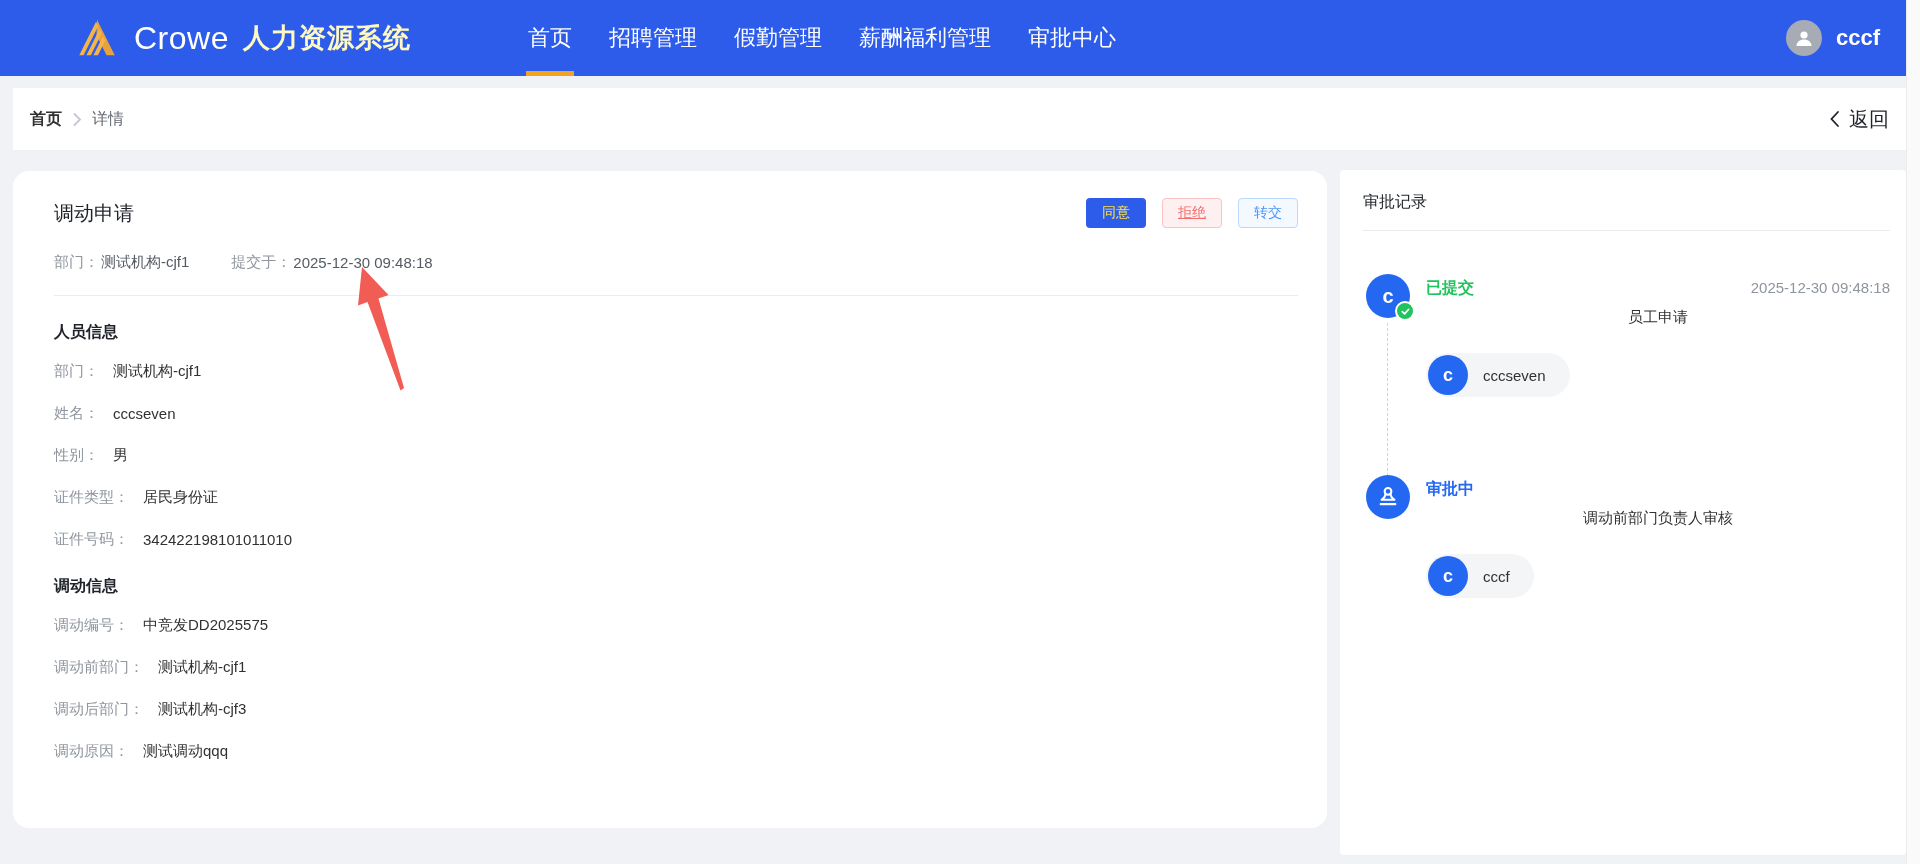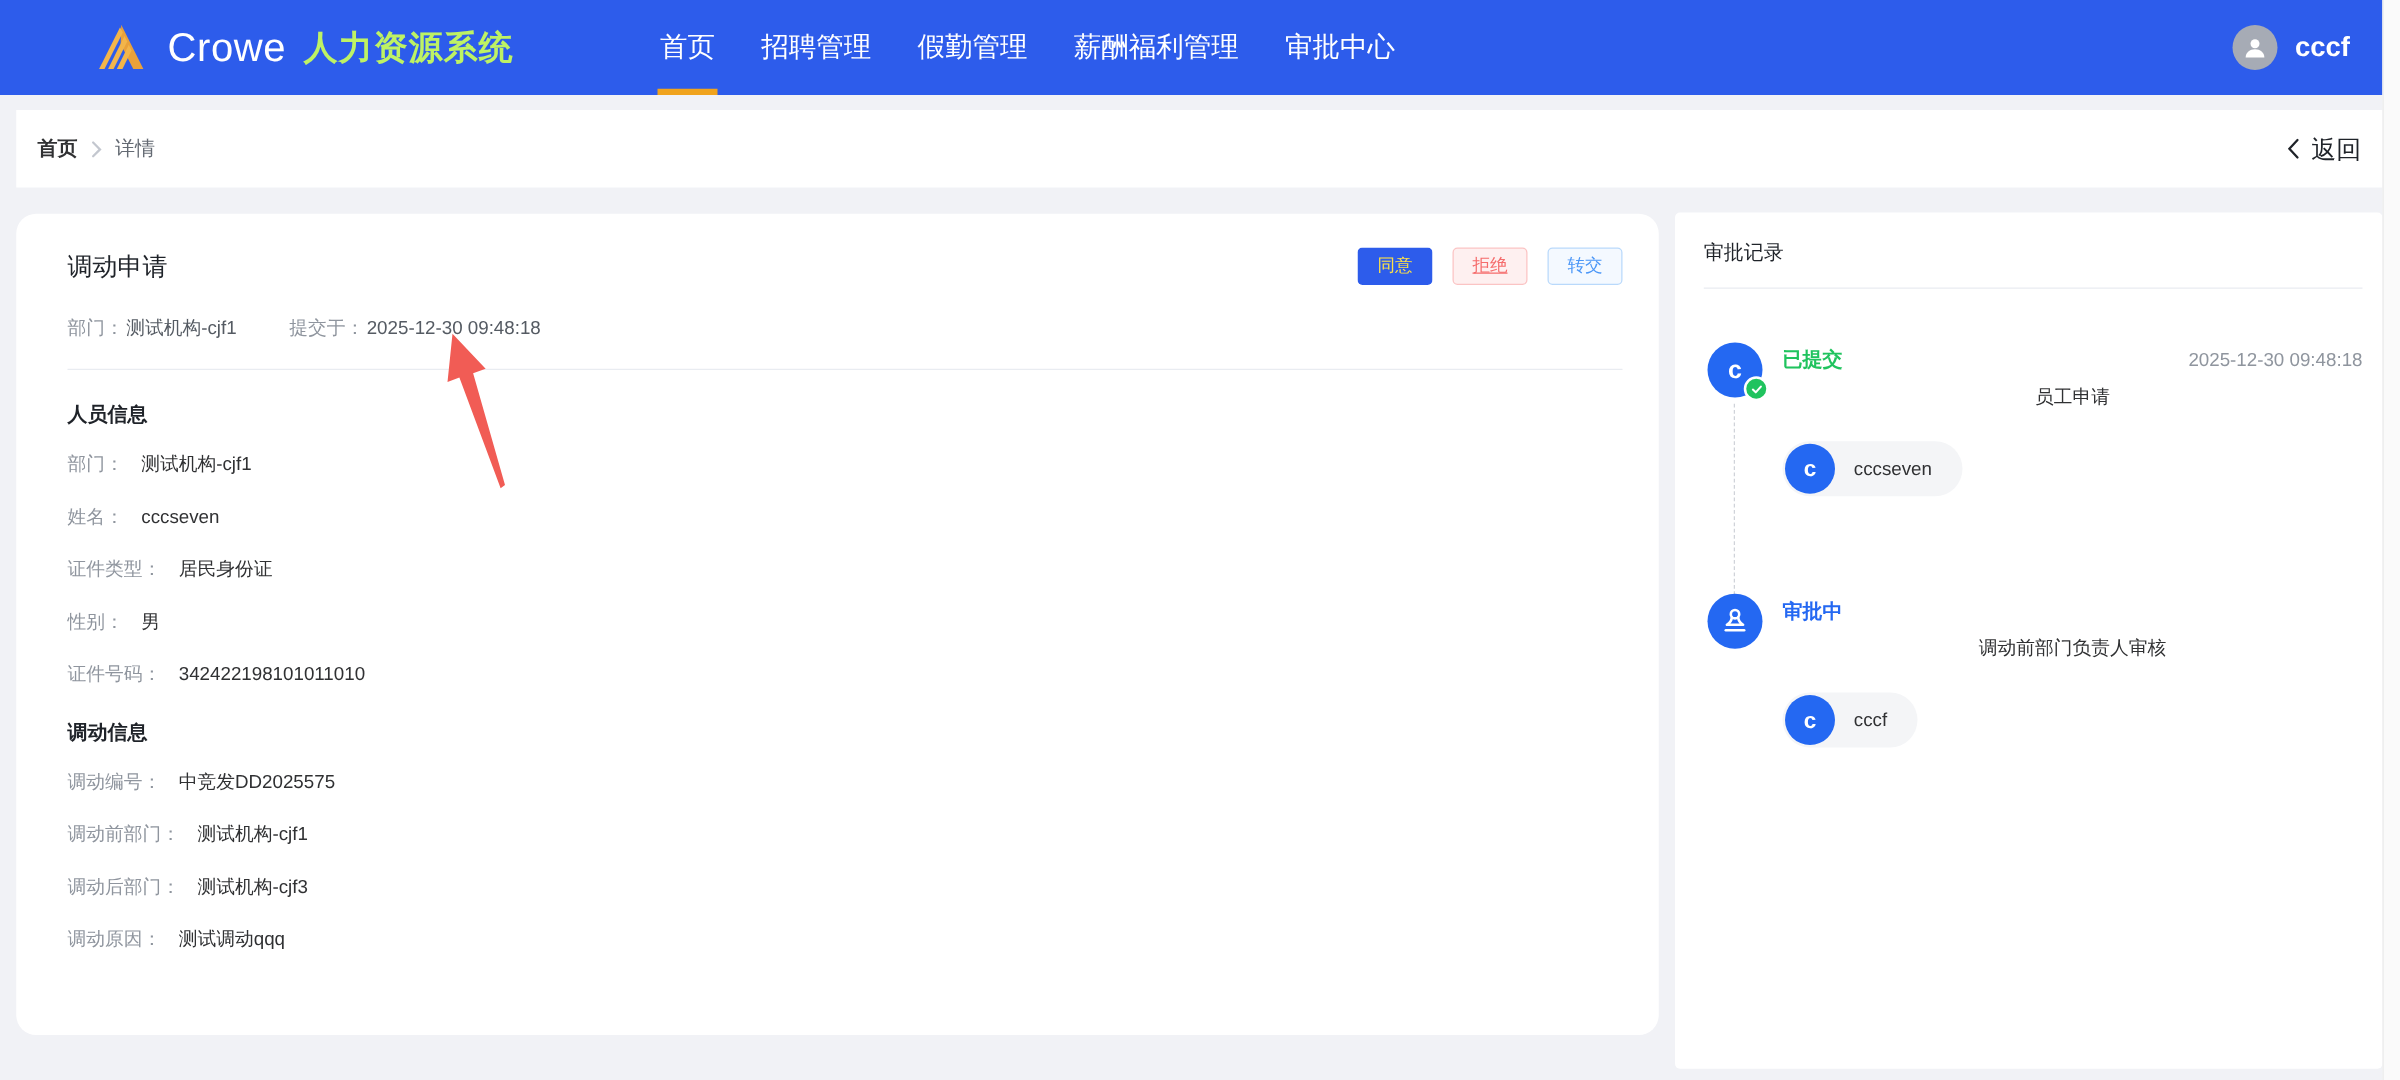--- a/index.html
+++ b/index.html
@@ -8,21 +8,21 @@
     font-family:"Liberation Sans","DejaVu Sans",sans-serif;
     background:#f1f2f6; color:#303133; position:relative;
   }
 
   
   .navbar{ position:absolute; left:0; top:0; width:1906px; height:76px;
     background:#2d5ceb; display:flex; align-items:center; }
   .brand{ display:flex; align-items:center; margin-left:74px; gap:14px; }
   .brand .logo-svg{ width:46px; height:46px; display:block; }
   .brand .crowe{ color:#fff; font-size:32px; font-weight:400; letter-spacing:.5px; }
-  .brand .apptitle{ color:#bef264; font-size:27px; font-weight:700; letter-spacing:1px; }
+  .brand .apptitle{ color:#fef9c3; font-size:27px; font-weight:700; letter-spacing:1px; }
   .nav-menu{ position:absolute; left:528px; top:0; height:76px; display:flex; gap:37px; }
   .nav-item{ position:relative; height:76px; line-height:76px; color:#fff;
     font-size:22px; cursor:pointer; white-space:nowrap; }
   .nav-item.active::after{ content:""; position:absolute; left:-2px; right:-2px;
     bottom:0; height:5px; background:#f0a31d; }
   .nav-user{ position:absolute; right:26px; top:0; height:76px; display:flex;
     align-items:center; gap:14px; cursor:pointer; }
   .nav-avatar{ width:36px; height:36px; border-radius:50%; background:#a6abb5;
     display:flex; align-items:center; justify-content:center; }
   .nav-avatar svg{ width:24px; height:24px; }
@@ -183,26 +183,26 @@
   <div class="fields">
     <div class="field-row">
       <span class="field-label">部门：</span>
       <span class="field-value">测试机构-cjf1</span>
     </div>
     <div class="field-row">
       <span class="field-label">姓名：</span>
       <span class="field-value">cccseven</span>
     </div>
     <div class="field-row">
+      <span class="field-label">性别：</span>
+      <span class="field-value">男</span>
+    </div>
+    <div class="field-row">
       <span class="field-label">证件类型：</span>
       <span class="field-value">居民身份证</span>
-    </div>
-    <div class="field-row">
-      <span class="field-label">性别：</span>
-      <span class="field-value">男</span>
     </div>
     <div class="field-row">
       <span class="field-label">证件号码：</span>
       <span class="field-value">342422198101011010</span>
     </div>
   </div>
 
   <div class="section-title" style="margin-top:16px;">调动信息</div>
   <div class="fields">
     <div class="field-row">

